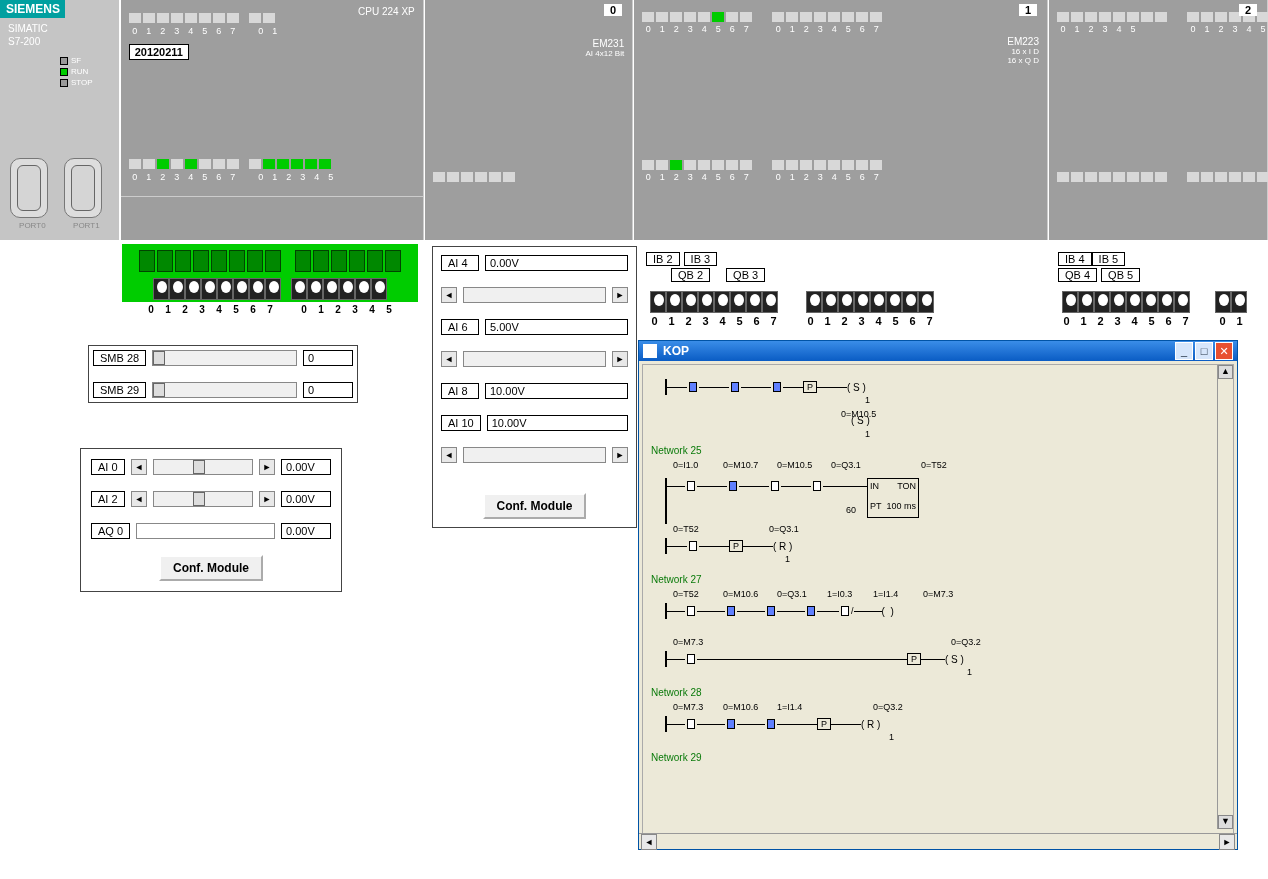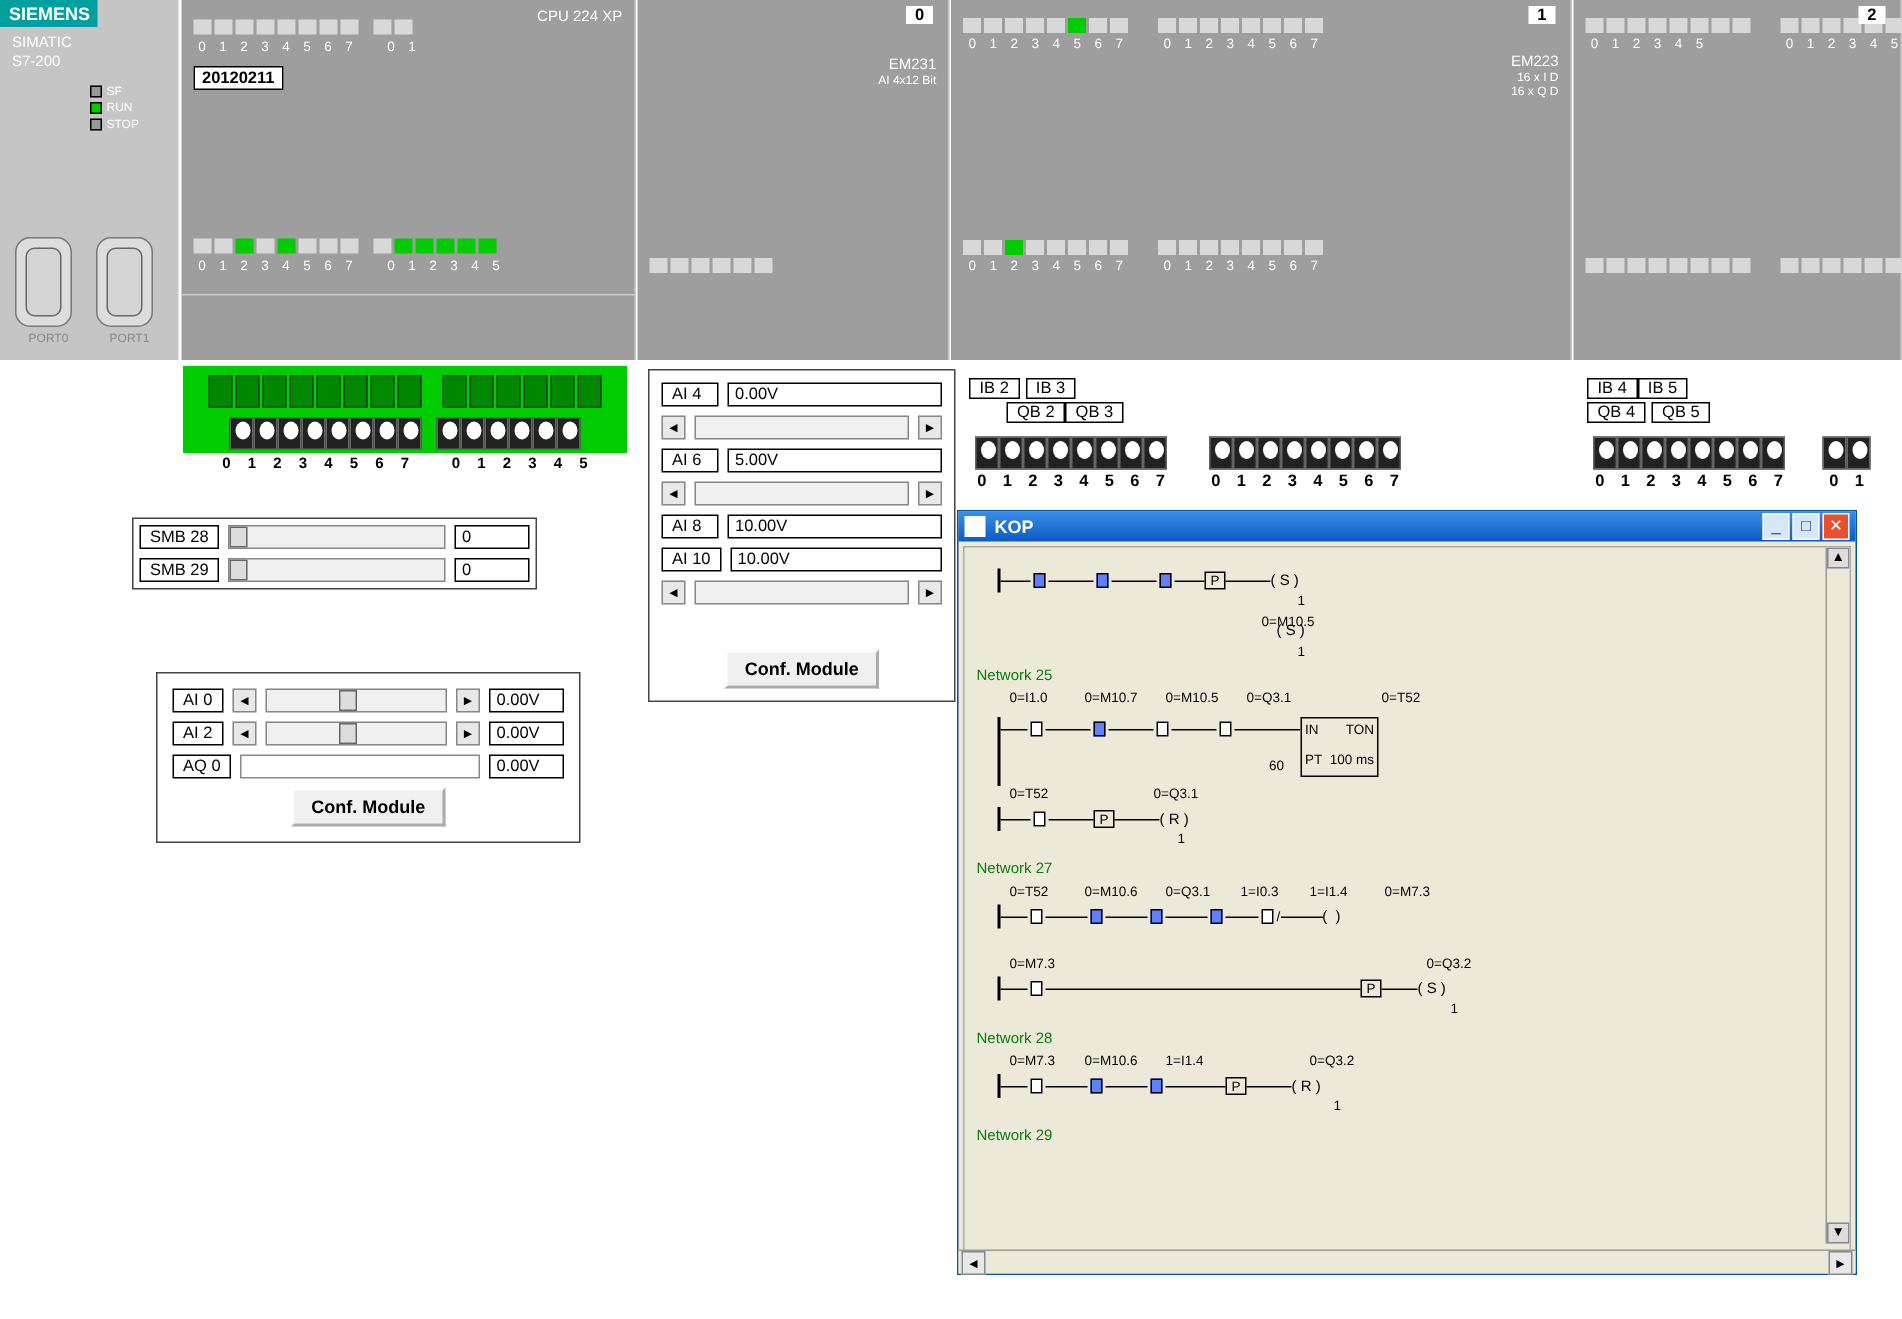--- a/index.html
+++ b/index.html
@@ -30,21 +30,21 @@
   .term-strip { background:#0c0; text-align:center; padding:6px 4px 2px; }
   .terminals { display:flex; gap:2px; justify-content:center; }
   .term-hole { width:16px; height:22px; background:#080; border:1px solid #040; }
   .bulbs { display:flex; gap:0; justify-content:center; margin:5px auto 0; }
   .bulb { width:16px; height:22px; background:#222; border:1px solid #666; position:relative; }
   .bulb::before { content:''; position:absolute; left:3px; top:2px; width:10px; height:12px; border-radius:50%; background:#fff; }
   .bulbs-digits { display:flex; gap:0; justify-content:center; font-size:10px; font-weight:bold; }
   .bulbs-digits span { width:17px; text-align:center; }
 
   .panel { position:absolute; border:1px solid #444; background:#fff; padding:10px; }
-  .field-row { display:flex; align-items:center; gap:6px; margin-bottom:6px; }
+  .field-row { display:flex; align-items:center; gap:6px; margin-bottom:16px; }
   .field-label { border:1px solid #000; padding:1px 6px; font-size:11px; min-width:50px; }
   .field-val { border:1px solid #000; padding:1px 4px; min-width:50px; font-size:11px; }
   .slider-bar { flex:1; height:16px; background:#f0f0f0; border:1px solid #888; position:relative; }
   .slider-thumb { position:absolute; width:12px; height:14px; background:#ddd; border:1px solid #666; top:0; }
   .arr-btn { width:16px; height:16px; background:#e8e8e8; border:1px solid #888; text-align:center; font-size:9px; line-height:14px; cursor:pointer; }
   .btn3d { background:#f0f0f0; border:2px outset #fff; padding:4px 12px; cursor:pointer; font-size:12px;font-weight:bold; }
 
   .kop-win { position:absolute; left:638px; top:340px; width:600px; height:510px; border:1px solid #0053a6; background:#ece9d8; display:flex; flex-direction:column; }
   .kop-title { background:linear-gradient(180deg,#3a8de8,#0a5cc4); color:#fff; display:flex; align-items:center; padding:2px 4px; height:20px; }
   .kop-title .t { font-size:12px; font-weight:bold; margin-left:6px; flex:1; }
@@ -396,21 +396,21 @@
   </div>
   <div class="field-row" style="margin-bottom:0">
     <span class="field-label">SMB 29</span>
     <div class="slider-bar">
         <div class="slider-thumb" style="left:0"></div>
       </div>
     <span class="field-val">0</span>
   </div>
 </div>
 
-<div class="panel" style="left:104px; top:448px; width:283px;">
+<div class="panel" style="left:80px; top:448px; width:262px;">
   <div class="field-row">
     <span class="field-label" style="min-width:34px">AI 0</span>
     <span class="arr-btn">◄</span>
     <div class="slider-bar">
         <div class="slider-thumb" style="left:40%"></div>
       </div>
     <span class="arr-btn">►</span>
     <span class="field-val">0.00V</span>
   </div>
   <div class="field-row">
@@ -467,21 +467,21 @@
   <div style="text-align:center; margin-top:30px;">
     <button class="btn3d">Conf. Module</button>
   </div>
 </div>
 
 <div style="position:absolute; left:646px; top:252px;">
   <div style="display:flex; gap:4px;">
     <span class="lbl-box">IB 2</span>
     <span class="lbl-box">IB 3</span>
   </div>
-  <div style="display:flex; gap:0; margin-top:2px;padding-left:25px;">
+  <div style="display:flex; gap:16px; margin-top:2px;padding-left:25px;">
     <span class="lbl-box">QB 2</span>
     <span class="lbl-box">QB 3</span>
   </div>
   <div style="display:flex; gap:20px; margin-top:4px;">
     <div>
       <div class="bulbs">
           <div class="bulb"></div>
           <div class="bulb"></div>
           <div class="bulb"></div>
           <div class="bulb"></div>

